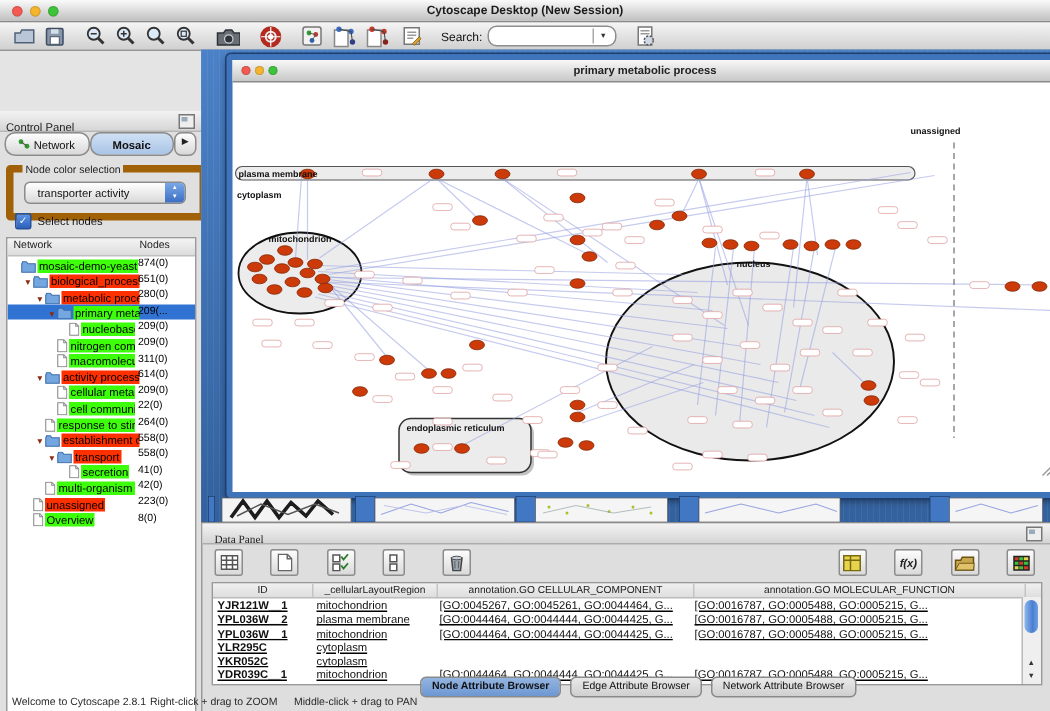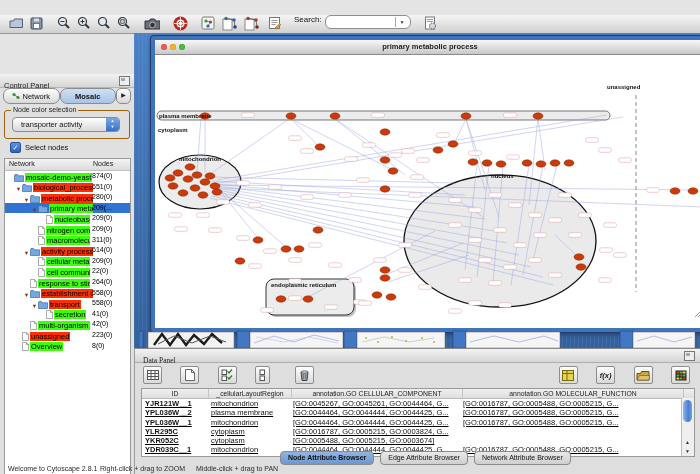--- a/index.html
+++ b/index.html
@@ -9,41 +9,41 @@
   .titlebar{position:absolute;left:0;top:0;width:700px;height:14px;
     background:linear-gradient(#fafafa,#c4c4c4 92%);border-bottom:1px solid #8a8a8a;}
   .tl{position:absolute;top:3.5px;width:7px;height:7px;border-radius:50%;box-shadow:inset 0 0 1px rgba(0,0,0,.5);}
   .tl.r{left:8px;background:#f45a52;}
   .tl.y{left:20px;background:#f5b62e;}
   .tl.g{left:32px;background:#3ec43a;}
   .title-text{display:block;width:100%;text-align:center;font-size:8px;font-weight:bold;line-height:14px;color:#1b1b1b;}
   
   .toolbar{position:absolute;left:0;top:15px;width:700px;height:18px;
     background:linear-gradient(#f5f5f5,#d0d0d0);border-bottom:1px solid #969696;
-    display:flex;}
+    display:flex;align-items:center;}
   .tbtn{display:inline-flex;align-items:center;justify-content:center;width:16px;height:16px;flex:none;}
   .srch-lbl{font-size:8px;color:#111;margin-left:12px;margin-right:3px;}
   .srch{position:relative;width:84px;height:12px;background:#fff;border:1px solid #8e8e8e;border-radius:6px;flex:none;}
   .srch input{position:absolute;left:4px;top:0;width:60px;height:12px;border:0;outline:0;font-size:7px;background:transparent;}
   .srch .arrow{position:absolute;right:1px;top:1px;width:13px;height:10px;border-left:1px solid #aaa;
     font-size:5px;line-height:10px;text-align:center;color:#333;}
   
   .cp{position:absolute;left:0;top:33px;width:134px;height:441px;background:#e0e0e0;border-right:1px solid #979797;margin-top:41px;}
   .cp-header{position:absolute;left:0;top:0;width:100%;height:13px;background:linear-gradient(#f2f2f2,#d6d6d6);
     border-bottom:1px solid #b5b5b5;}
   .cp-header .t{font-size:7.5px;color:#222;margin-left:4px;line-height:13px;}
   .float-ic{position:absolute;top:2px;width:9px;height:8px;border:1px solid #777;background:#eee;}
   .float-ic:after{content:"";position:absolute;left:1px;top:1px;width:4px;height:3px;background:#9ab;}
   .cp-tabs{position:absolute;left:3px;top:14px;width:128px;height:16px;display:flex;align-items:flex-end;}
   .cp-tab{flex:1;height:14px;border:1px solid #8c8c8c;border-radius:7px;background:linear-gradient(#fdfdfd,#d8d8d8);
     font-size:7.5px;text-align:center;line-height:13px;color:#111;display:flex;align-items:center;justify-content:center;gap:2px;}
   .cp-tab.active{background:linear-gradient(#cfe0f4,#a9c4e6);font-weight:bold;}
   .cp-tab-more{width:13px;height:14px;border:1px solid #8c8c8c;border-radius:5px;background:linear-gradient(#fdfdfd,#d8d8d8);
     font-size:6px;text-align:center;line-height:13px;color:#222;}
-  .cp-group{position:absolute;left:4px;top:36px;width:124px;height:27px;border:1px solid #a16207;border-radius:3px;}
+  .cp-group{position:absolute;left:4px;top:36px;width:124px;height:27px;border:5px solid #a16207;border-radius:3px;}
   .cp-group .legend{position:absolute;left:6px;top:-5px;background:#e0e0e0;font-size:7px;color:#222;padding:0 2px;}
   .combo{position:absolute;left:7px;top:6px;width:108px;height:15px;border:1px solid #8b8b8b;border-radius:4px;
     background:linear-gradient(#fff,#d9d9d9);font-size:7.5px;line-height:14px;color:#111;padding-left:8px;box-sizing:border-box;}
   .combo .step{position:absolute;right:0;top:0;width:13px;height:13px;border-radius:0 3px 3px 0;
     background:linear-gradient(#79a7e8,#3c6fc2);color:#fff;font-size:4px;text-align:center;line-height:6px;}
   .cb-row{position:absolute;left:10px;top:68px;height:11px;display:flex;align-items:center;gap:4px;}
   .cb{width:9px;height:9px;border-radius:2px;background:linear-gradient(#5d93e6,#2d62bd);border:1px solid #24509c;
     color:#fff;font-size:7px;line-height:9px;text-align:center;}
   .cb-lbl{font-size:7.5px;color:#111;}
   .tree{position:absolute;left:4px;top:84px;width:125px;height:350px;background:#fff;border:1px solid #9a9a9a;overflow:hidden;}
@@ -95,20 +95,26 @@
   .btab{height:12px;line-height:12px;padding:0 7px;font-size:7px;color:#111;border:1px solid #8a8a8a;border-radius:4px;
     background:linear-gradient(#e9e9e9,#cfcfcf);}
   .btab.active{background:linear-gradient(#93b4e0,#6d97d2);font-weight:bold;}
   .status{position:absolute;top:465px;font-size:7px;color:#2a2a2a;}
 </style>
 </head>
 <body>
 
 <div id="app">
 
+  <div class="titlebar">
+    <span class="tl r"></span>
+    <span class="tl y"></span>
+    <span class="tl g"></span>
+    <span class="title-text">Cytoscape Desktop (New Session)</span>
+  </div>
 
   <div class="toolbar">
     <span class="tbtn" style="margin-left:8px">
       <svg width="15" height="12">
           <path d="M1,4 L4.5,4 5.5,2 13.5,2 13.5,10.5 1,10.5 Z" fill="#b8c6d6" stroke="#50617a" stroke-width="1"></path>
         </svg>
       </span>
     <span class="tbtn" style="margin-left:4px">
       <svg width="13" height="13">
           <rect x="1" y="1" width="11" height="11" rx="1" fill="#8796aa" stroke="#3d4c60"></rect>
@@ -730,26 +736,24 @@
           </div>
           <div class="drow">
             <span class="dc c0">YPL036W__1</span>
             <span class="dc c1">mitochondrion</span>
             <span class="dc c2">[GO:0044464, GO:0044444, GO:0044425, G...</span>
             <span class="dc c3">[GO:0016787, GO:0005488, GO:0005215, G...</span>
           </div>
           <div class="drow">
             <span class="dc c0">YLR295C</span>
             <span class="dc c1">cytoplasm</span>
-            <span class="dc c3">[GO:0016787, GO:0005215, GO:0003824, G...</span>
           </div>
           <div class="drow">
             <span class="dc c0">YKR052C</span>
             <span class="dc c1">cytoplasm</span>
-            <span class="dc c3">[GO:0005488, GO:0005215, GO:0003674]</span>
           </div>
           <div class="drow">
             <span class="dc c0">YDR039C__1</span>
             <span class="dc c1">mitochondrion</span>
             <span class="dc c2">[GO:0044464, GO:0044444, GO:0044425, G...</span>
             <span class="dc c3">[GO:0016787, GO:0005488, GO:0005215, G...</span>
           </div>
         </div>
       <div class="dp-scroll">
         <span class="dp-thumb"></span>

